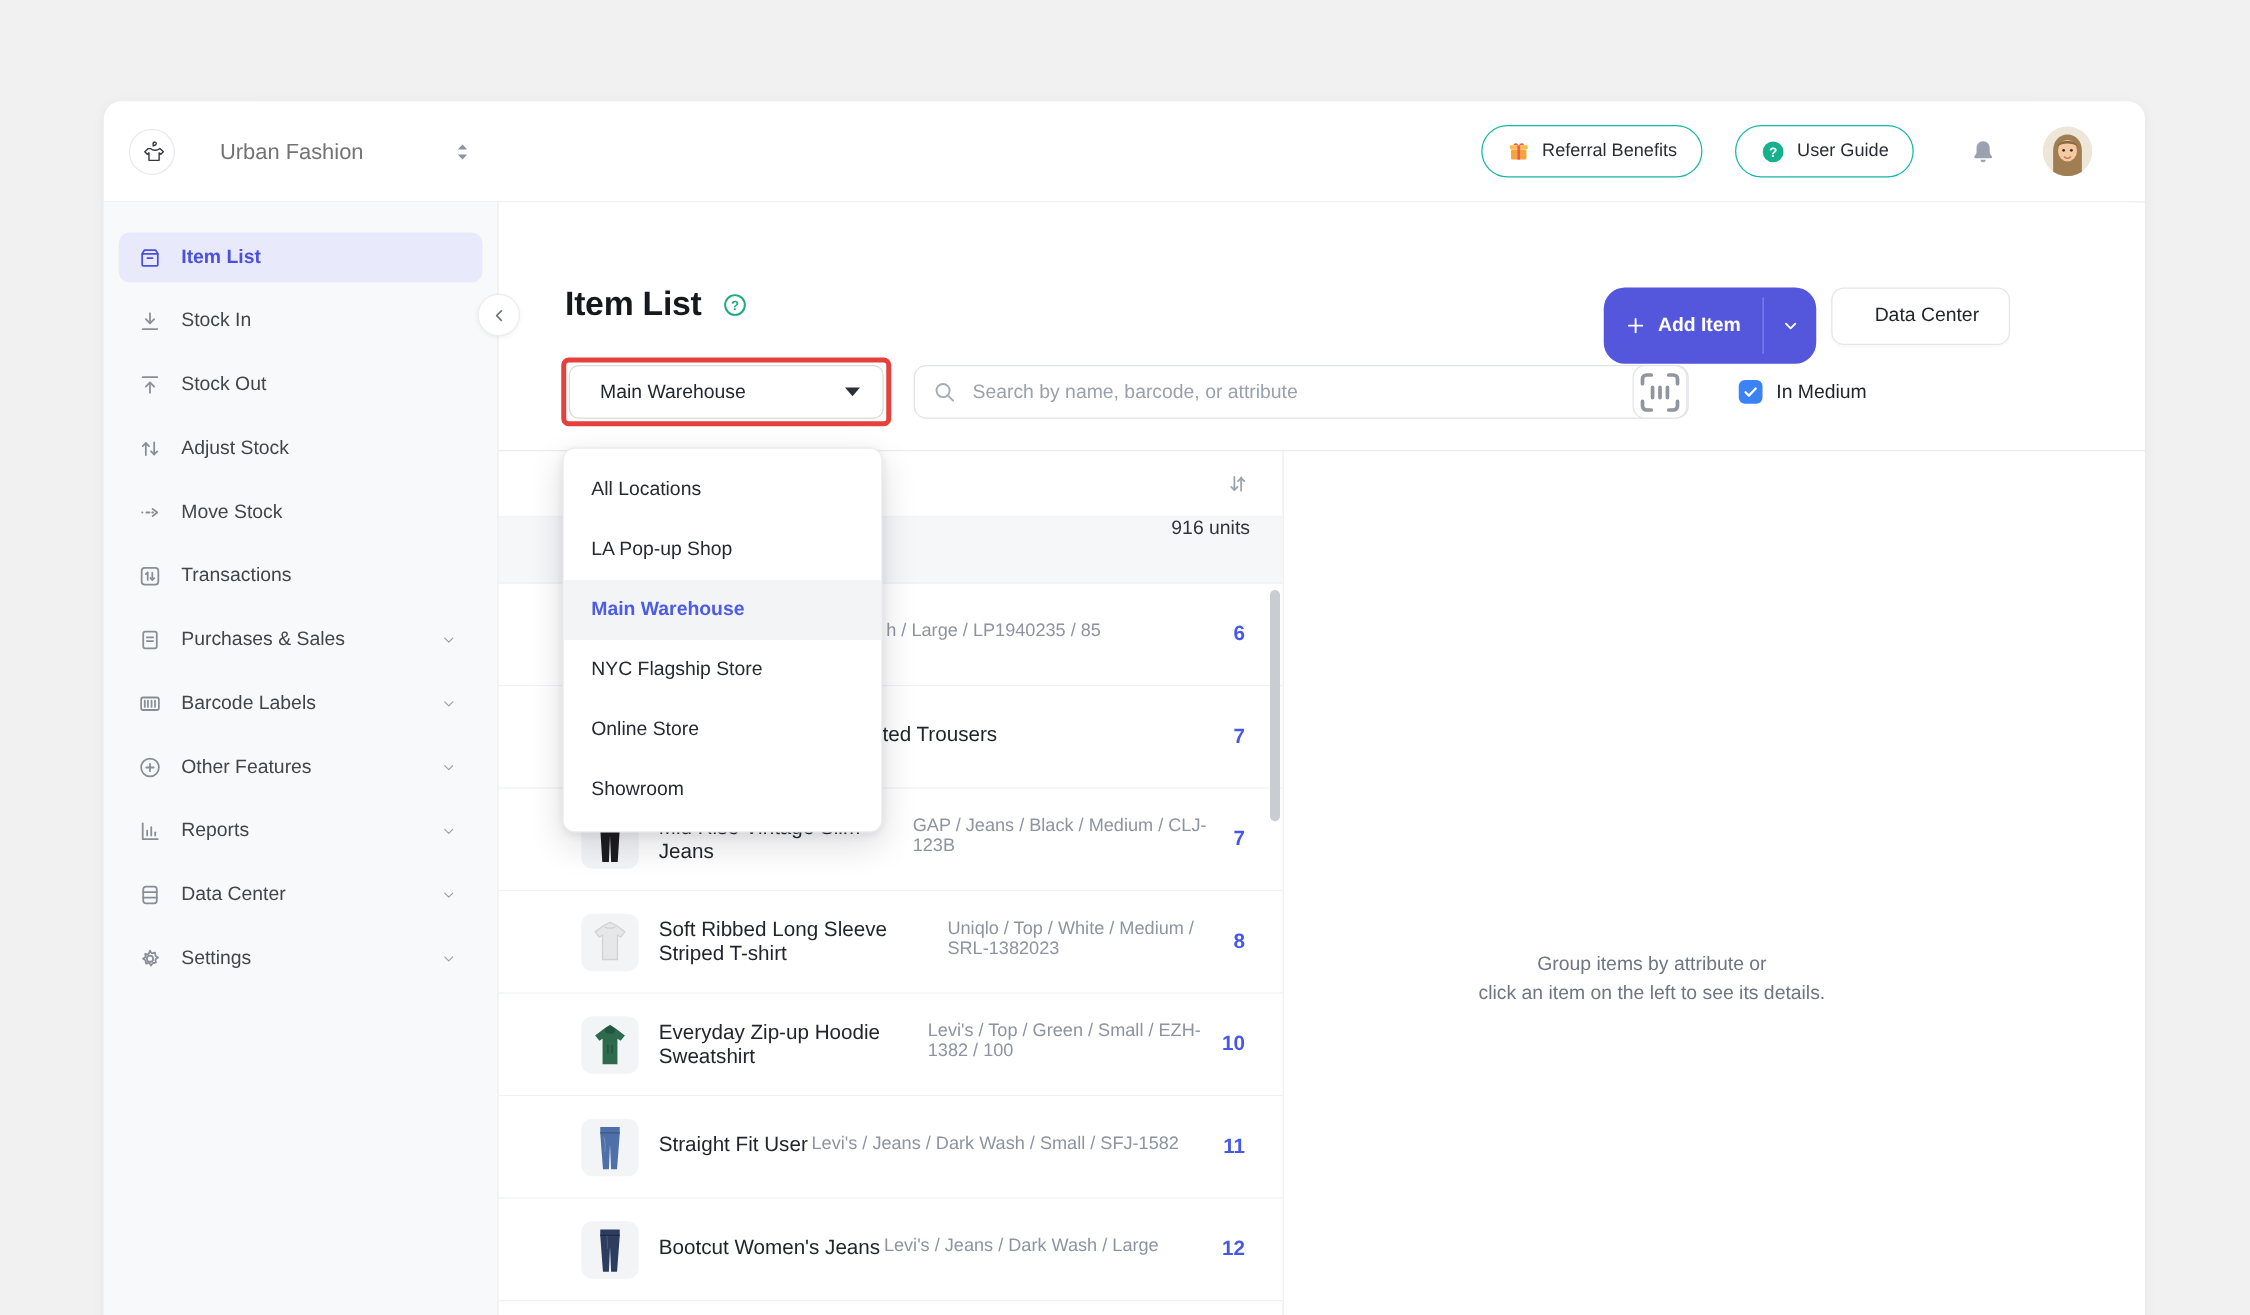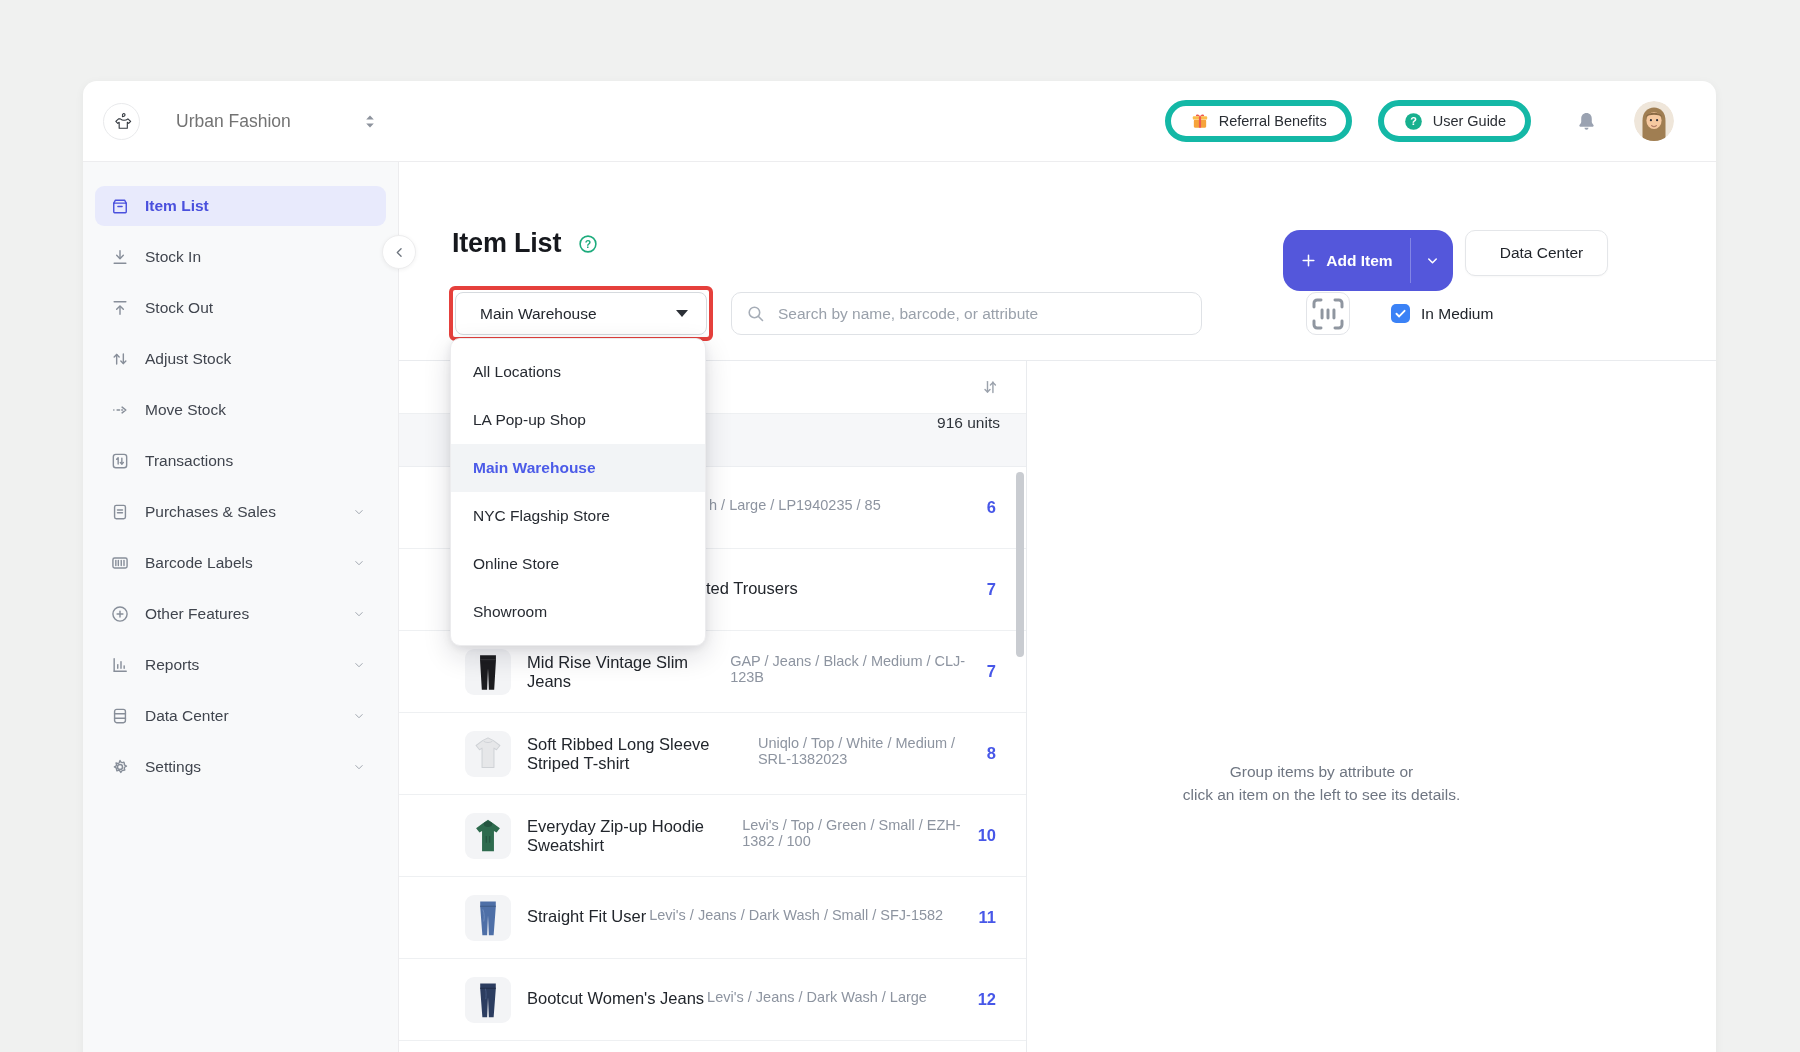--- a/index.html
+++ b/index.html
@@ -12,21 +12,21 @@
   
   .topbar { position:absolute; left:0; top:0; right:0; height:81px;
     display:flex; align-items:center; padding:0 42px 0 20px;
     border-bottom:1px solid #ededef; }
   .logo { width:37px; height:37px; border-radius:50%; background:#fff;
     border:1px solid #e9eaec; display:flex; align-items:center; justify-content:center; }
   .ws-name { margin-left:36px; font-size:17.5px; font-weight:400; color:#737373; }
   .ws-switch { margin-left:72px; color:#8d939d; display:flex; align-items:center; }
   .top-right { margin-left:auto; display:flex; align-items:center; }
   .pill { display:flex; align-items:center; gap:9px; height:42px; padding:0 19px;
-    border:6px solid #14b8a6; border-radius:999px; background:#fff;
+    border:1px solid #14b8a6; border-radius:999px; background:#fff;
     font-size:14.5px; color:#2a2e34; cursor:pointer; }
   .pill + .pill { margin-left:26px; }
   .bell { margin-left:44px; color:#9aa2b1; }
   .avatar { margin-left:36px; width:40px; height:40px; border-radius:50%; overflow:hidden; }
 
   
   .sidebar { position:absolute; left:0; top:81px; bottom:0; width:316px;
     background:#f8f9fa; border-right:1px solid #ececee; padding-top:24px; }
   .nav-item { display:flex; align-items:center; height:40px; margin:0 12px 11px 12px;
     border-radius:9px; padding:0 20px 0 15px; cursor:pointer; color:#40454e; }
@@ -65,21 +65,21 @@
   
   .red-box { position:absolute; left:50px; top:124px; width:264px; height:55px;
     border:4px solid #e5403c; border-radius:6px; z-index:40; }
   .loc-trigger { position:absolute; left:2px; top:2px; width:252px; height:43px;
     background:#fff; border:1px solid #d6dade; border-radius:8px; display:flex;
     align-items:center; padding:0 18px 0 24px; cursor:pointer; }
   .loc-trigger .loc-text { font-size:15.5px; color:#23272e; }
   .loc-trigger .tri { margin-left:auto; width:0; height:0; border-left:6px solid transparent;
     border-right:6px solid transparent; border-top:7px solid #2b2f36; }
 
-  .search-wrap { position:absolute; left:332px; top:130px; width:471px; height:43px; }
+  .search-wrap { position:absolute; left:332px; top:130px; width:620px; height:43px; }
   .search-wrap .sicon { position:absolute; left:14px; top:11px; color:#a6adb7; }
   .search-input { width:100%; height:100%; border:1px solid #dfe2e6; border-radius:10px;
     padding:0 16px 0 46px; font-size:15.5px; color:#23272e; outline:none;
     font-family:inherit; }
   .search-input::placeholder { color:#9aa1ab; }
   .scan-btn { position:absolute; left:907px; top:130px; width:44px; height:43px;
     border:1px solid #e2e4e8; border-radius:10px; background:#fff; display:flex;
     align-items:center; justify-content:center; color:#8f96a0; cursor:pointer; }
   .instock { position:absolute; left:992px; top:130px; height:43px; display:flex;
     align-items:center; gap:11px; cursor:pointer; }
@@ -107,21 +107,21 @@
   .row-qty { margin-left:auto; font-size:16.5px; font-weight:700; color:#4757e8; }
   .row.covered .row-text { margin-left:287px; }
   .scroll-thumb { position:absolute; left:617px; top:111px; width:8px; height:185px;
     border-radius:4px; background:#c9ccd1; }
 
   .detail-panel { flex:1; display:flex; flex-direction:column; align-items:center;
     justify-content:center; padding-right:100px; transform:translateY(62px); }
   .detail-panel .dline { font-size:15.5px; color:#6f7682; line-height:23px; text-align:center; }
 
   
-  .loc-menu { position:absolute; left:51px; top:176px; width:256px; background:#fff;
+  .loc-menu { position:absolute; left:51px; top:196px; width:256px; background:#fff;
     border:1px solid #ececee; border-radius:10px; padding:9px 0;
     box-shadow:0 10px 28px rgba(20,24,40,.14), 0 2px 8px rgba(20,24,40,.08); z-index:50; }
   .loc-option { height:48px; display:flex; align-items:center; padding-left:22px;
     font-size:15.5px; color:#262a31; cursor:pointer; }
   .loc-option.selected { background:#f2f4f6; color:#4c5be8; font-weight:600; }
 
   svg { display:block; }
 </style>
 </head>
 <body>

